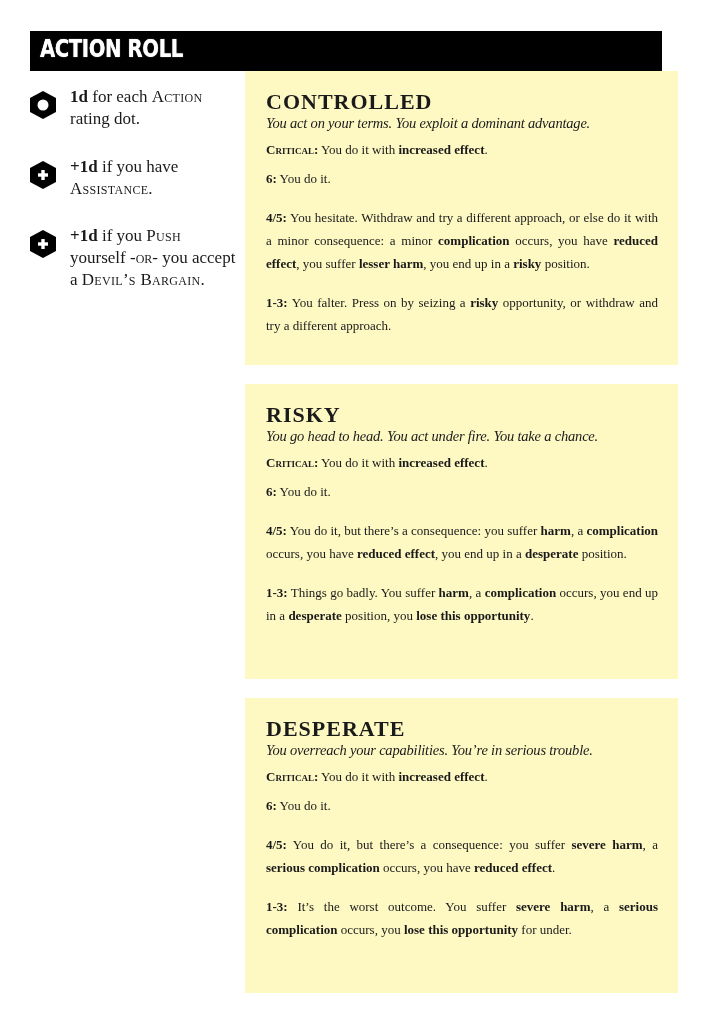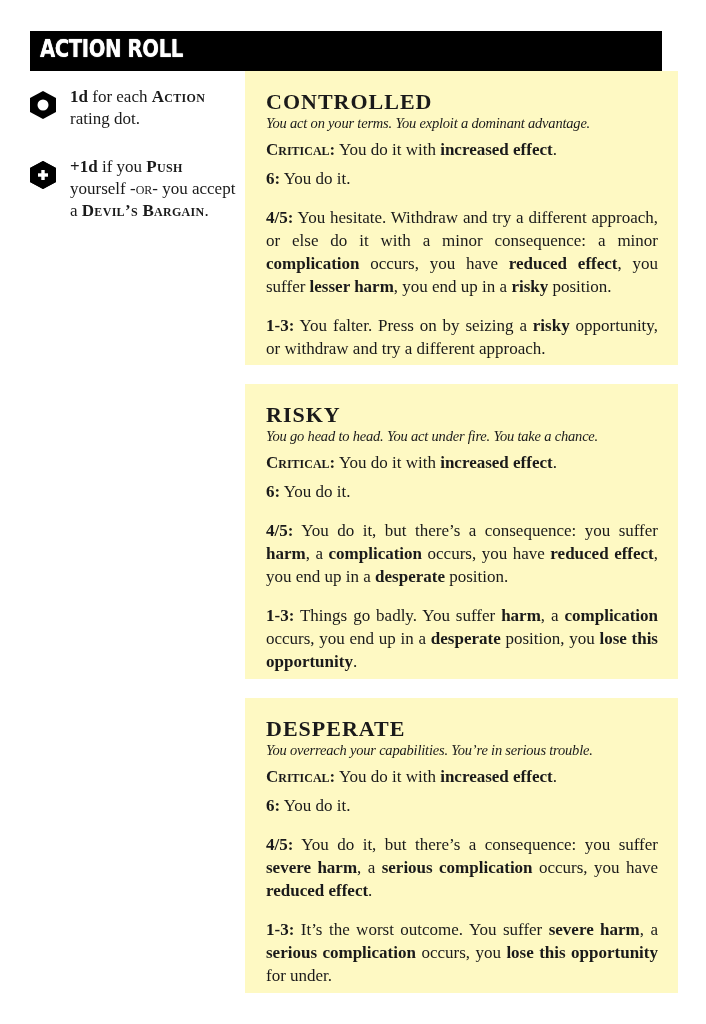--- a/index.html
+++ b/index.html
@@ -7,45 +7,45 @@
          font-family:"Liberation Serif","DejaVu Serif",serif; color:#1a1a1a; }
   .header { position:absolute; left:30px; top:31px; width:632px; height:40px; background:#000; }
   .header-title { position:absolute; left:10px; top:4px; color:#fff;
          font-family:"DejaVu Sans","Liberation Sans",sans-serif; font-weight:bold;
          font-size:24px; letter-spacing:-0.5px; transform:scaleX(0.82); transform-origin:left center;
          text-shadow:0 0 1px #fff; }
   .left-col { position:absolute; left:30px; top:86px; width:210px; }
   .dice-item { position:relative; padding-left:40px; font-size:17px; line-height:22px; margin-bottom:26px; }
   .dice-item:nth-child(2){ margin-bottom:25px; }
   .hex { position:absolute; left:0; top:5px; width:26px; height:28px; }
-  .sc { font-variant:small-caps; font-weight:bold; letter-spacing:0.3px; }
+  .sc { font-variant:small-caps; font-weight:normal; letter-spacing:0.3px; }
   .box { position:absolute; left:245px; width:433px; background:#fef9c3; box-sizing:border-box; padding:0 20px 12px 21px; }
   .box-title { font-size:22px; font-weight:bold; letter-spacing:1px; line-height:24px; margin-top:19px; }
   .box-sub { font-style:italic; font-size:14.5px; line-height:18px; margin-top:0px; margin-bottom:6px; letter-spacing:-0.2px; }
-  .row { font-size:17px; line-height:23px; margin-bottom:6px; }
+  .row { font-size:13px; line-height:23px; margin-bottom:6px; }
   .row.j { text-align:justify;margin-top:16px; }
   .lbl { font-weight:bold; }
 </style>
 </head>
 <body>
 
 <div class="header">
   <div class="header-title">ACTION ROLL</div>
 </div>
 
 <div class="left-col" id="dice-list">
     <div class="dice-item"><span class="hex"><svg viewBox="0 0 26 28" width="26" height="28">
           <polygon points="13,0 26,7 26,21 13,28 0,21 0,7" fill="#000"></polygon>
           <circle cx="13" cy="14" r="5.5" fill="#fff"></circle>
         </svg></span><span><span style="font-weight: bold;">1d</span><span> for each </span><span class="sc">Action</span><span> rating dot.</span></span></div>
     <div class="dice-item"><span class="hex"><svg viewBox="0 0 26 28" width="26" height="28">
           <polygon points="13,0 26,7 26,21 13,28 0,21 0,7" fill="#000"></polygon>
           <rect x="11.3" y="9" width="3.4" height="10" fill="#fff"></rect>
           <rect x="8" y="12.3" width="10" height="3.4" fill="#fff"></rect>
-        </svg></span></div>
+        </svg></span><span><span style="font-weight: bold;">+1d</span><span> if you have </span><span class="sc">Assistance</span><span>.</span></span></div>
     <div class="dice-item"><span class="hex"><svg viewBox="0 0 26 28" width="26" height="28">
           <polygon points="13,0 26,7 26,21 13,28 0,21 0,7" fill="#000"></polygon>
           <rect x="11.3" y="9" width="3.4" height="10" fill="#fff"></rect>
           <rect x="8" y="12.3" width="10" height="3.4" fill="#fff"></rect>
         </svg></span><span><span style="font-weight: bold;">+1d</span><span> if you </span><span class="sc">Push</span><span> yourself </span><span style="font-variant: small-caps;">-or-</span><span> you accept a </span><span class="sc">Devil’s Bargain</span><span>.</span></span></div>
   </div>
 
 <div id="positions">
     <div class="box" style="top: 71px; height: 294px;">
       <div class="box-title">CONTROLLED</div>

